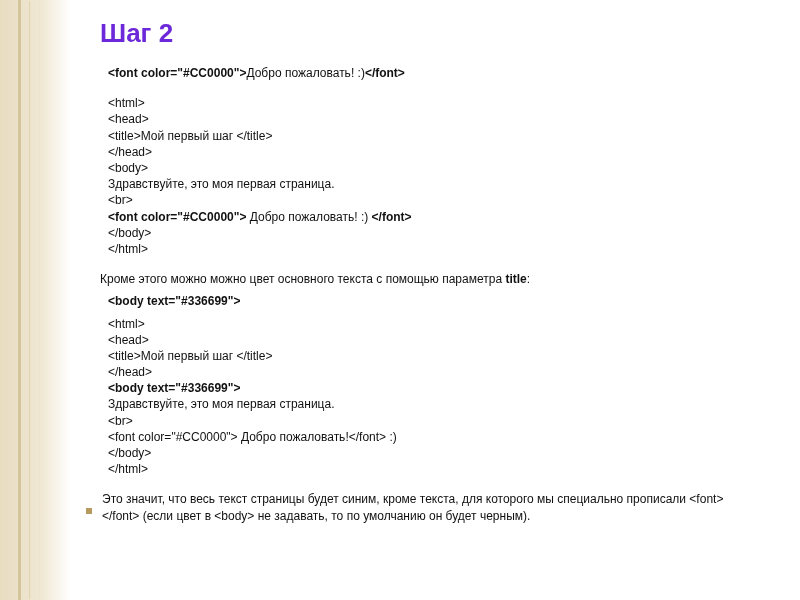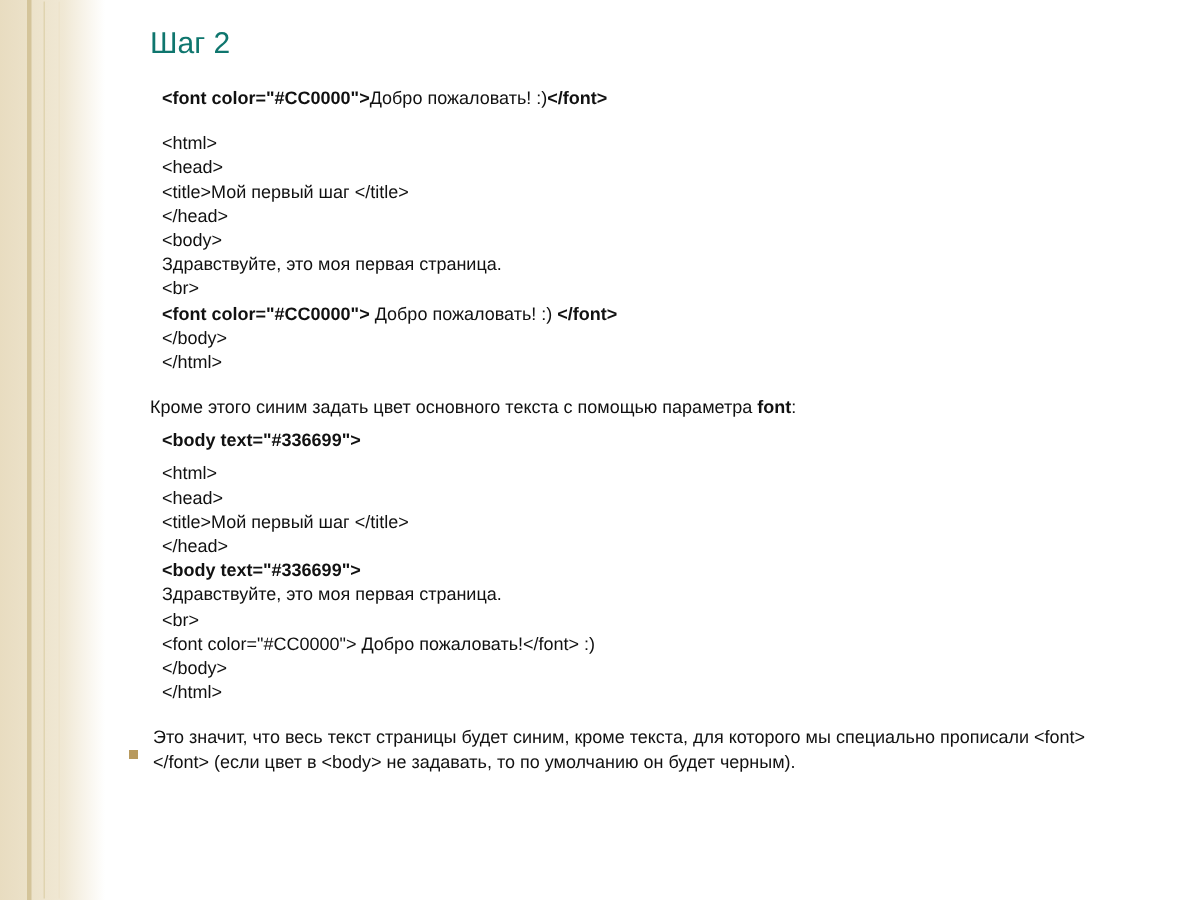--- a/index.html
+++ b/index.html
@@ -33,23 +33,23 @@
   }
   .content {
     position: relative;
     z-index: 1;
     padding: 16px 40px 20px 100px;
     font-size: 12px;
     line-height: 1.35;
     color: #111;
   }
   h1.title {
-    font-size: 20px;
-    font-weight: normal;
-    color: #0f766e;
+    font-size: 26px;
+    font-weight: bold;
+    color: #6d28d9;
     margin: 0 0 14px 0;
   }
   .intro { margin: 0 0 10px 8px; }
   .code-block {
     font-family: Arial, sans-serif;
     font-size: 12px;
     white-space: pre;
     margin: 4px 0 14px 8px;
   }
   .para { margin: 6px 0 6px 0px; }
@@ -86,21 +86,21 @@
 <span>&lt;title&gt;Мой первый шаг &lt;/title&gt;</span>
 <span>&lt;/head&gt;</span>
 <span>&lt;body&gt;</span>
 <span>Здравствуйте, это моя первая страница.</span>
 <span>&lt;br&gt;</span>
 <b>&lt;font color="#CC0000"&gt;</b><span> Добро пожаловать! :) </span><b>&lt;/font&gt;</b>
 <span>&lt;/body&gt;</span>
 <span>&lt;/html&gt;</span></div>
 
   <p class="para">
-    <span>Кроме этого синим задать цвет основного текста с помощью параметра </span><b>font</b><span>:</span>
+    <span>Кроме этого можно можно цвет основного текста с помощью параметра </span><b>title</b><span>:</span>
   </p>
 
   <div class="para2"><b>&lt;body text="#336699"&gt;</b></div>
 
   <div class="code-block"><span>&lt;html&gt;</span>
 <span>&lt;head&gt;</span>
 <span>&lt;title&gt;Мой первый шаг &lt;/title&gt;</span>
 <span>&lt;/head&gt;</span>
 <b>&lt;body text="#336699"&gt;</b>
 <span>Здравствуйте, это моя первая страница.</span>

